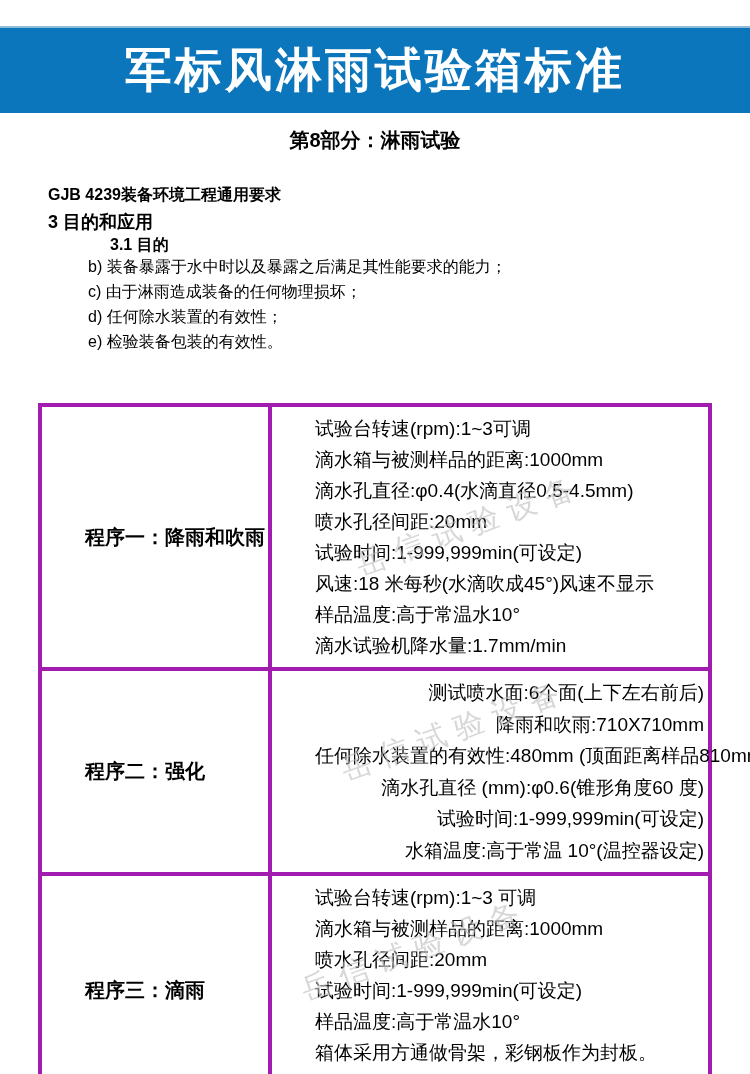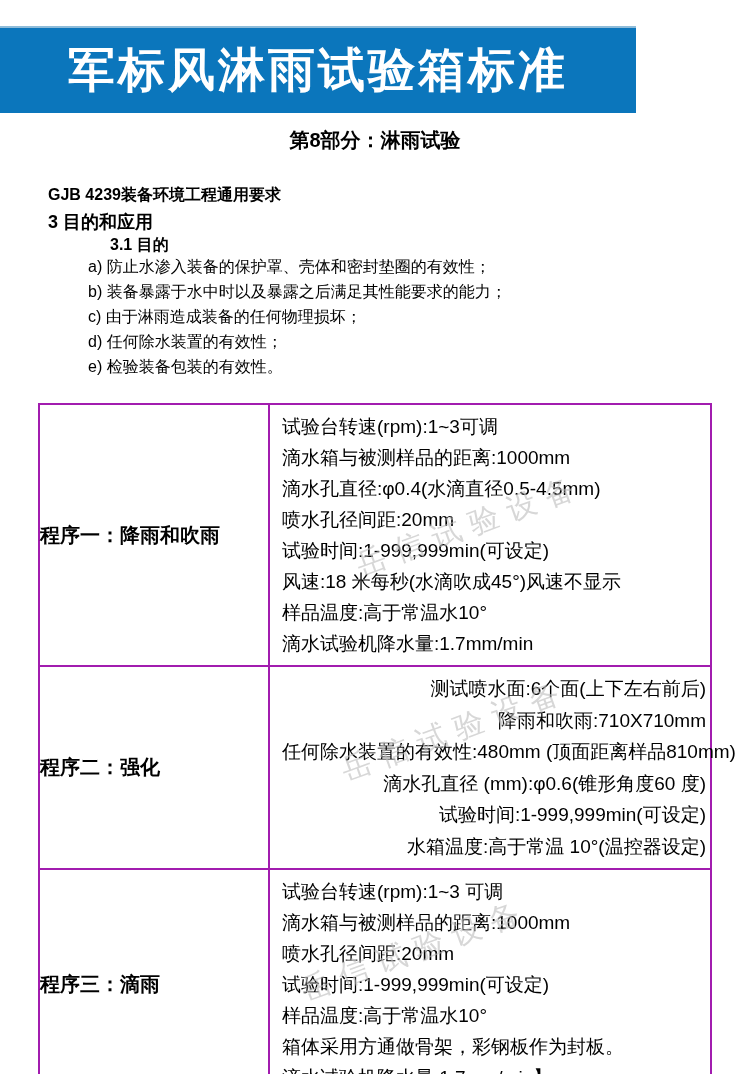--- a/index.html
+++ b/index.html
@@ -9,21 +9,21 @@
     font-family: "Liberation Sans", "DejaVu Sans", sans-serif;
     color: #000;
     position: relative;
     overflow: hidden;
   }
   .page { position: relative; width: 750px; height: 1074px; }
 
   
   .banner {
     position: absolute; left: 0; top: 26px;
-    width: 636px; height: 87px;
+    width: 750px; height: 87px;
     background: #0b76bc;
     border-top: 2px solid #8fbcd9;
     display: flex; align-items: center; justify-content: center;
   }
   .banner-title {
     color: #ffffff;
     font-size: 47px;
     font-weight: 900;
     letter-spacing: 3px;
     white-space: nowrap;
@@ -50,22 +50,23 @@
   .body-text .line { white-space: nowrap; }
 
   
   .spec-table {
     position: absolute; left: 38px; top: 403px;
     width: 674px;
     border-collapse: collapse;
     table-layout: fixed;
   }
   .spec-table td {
-    border: 2px solid #a21caf;
+    border: 4px solid #a21caf;
     vertical-align: middle;
+    padding-left: 43px;
   }
   .cell-label {
     width: 230px;
     font-weight: bold;
     font-size: 20px;
     white-space: nowrap;
   }
   .cell-lines { padding: 6px 4px 6px 12px; }
   .cell-lines .cell-line {
     font-size: 19px;
@@ -106,21 +107,20 @@
   <div class="doc-title">
     <div>第8部分：淋雨试验</div>
   </div>
 
   <div class="heading-block h-gjb">GJB 4239装备环境工程通用要求</div>
   <div class="heading-block h-s3">3  目的和应用</div>
   <div class="heading-block h-s31">3.1  目的</div>
 
   <div class="body-text">
     <div>
-        <div class="line">a)  防止水渗入装备的保护罩、壳体和密封垫圈的有效性；</div>
         <div class="line">b)  装备暴露于水中时以及暴露之后满足其性能要求的能力；</div>
         <div class="line">c)  由于淋雨造成装备的任何物理损坏；</div>
         <div class="line">d)  任何除水装置的有效性；</div>
         <div class="line">e)  检验装备包装的有效性。</div>
       </div>
   </div>
 
   <table class="spec-table">
     <tbody>
       <tr class="row-1">

